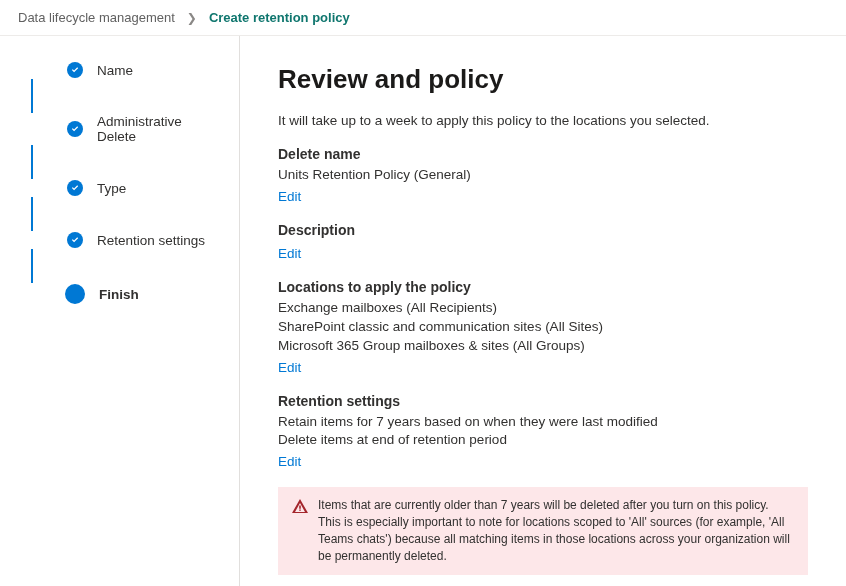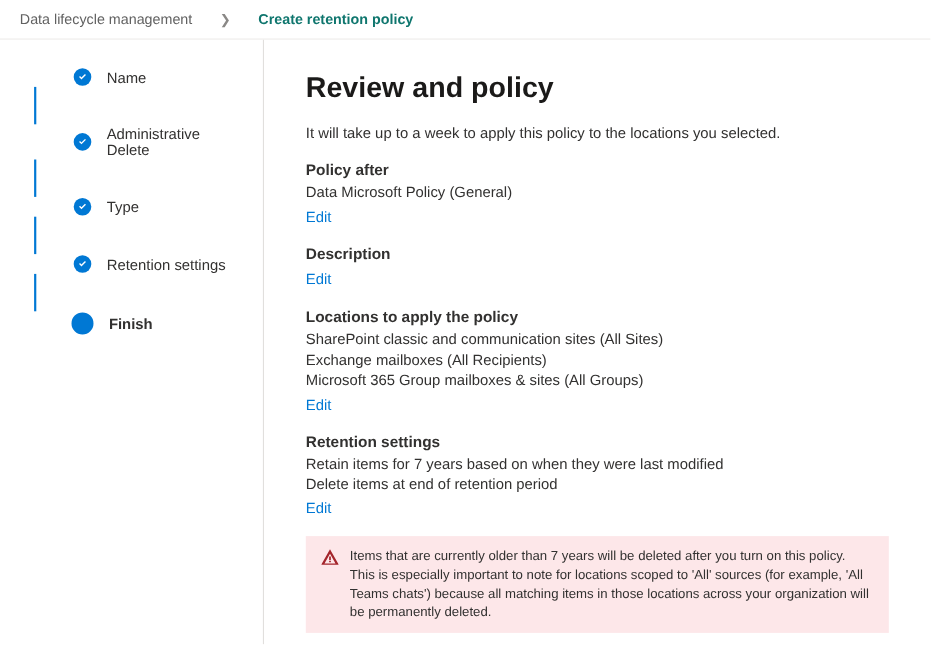--- a/index.html
+++ b/index.html
@@ -1,18 +1,18 @@
 <!DOCTYPE html>
 <html><head>
 <meta charset="utf-8">
 <style>
   * { box-sizing: border-box; }
   html, body { margin:0; padding:0; font-family: "Segoe UI", Arial, sans-serif; font-size:14px; color:#323130; background:#fff; }
   .app { width:846px; height:586px; display:flex; flex-direction:column; overflow:hidden; }
-  .breadcrumb { display:flex; align-items:center; gap:25px; padding:10px 18px; font-size:13px; border-bottom:1px solid #edebe9; }
+  .breadcrumb { display:flex; align-items:center; gap:12px; padding:10px 18px; font-size:13px; border-bottom:1px solid #edebe9; }
   .breadcrumb .parent { color:#616161; }
   .breadcrumb .sep { color:#8a8886; font-size:12px; }
   .breadcrumb .current { font-weight:700; color:#0f766e; }
   .body { flex:1; display:flex; overflow:hidden; }
   .sidebar { width:240px; border-right:1px solid #e1dfdd; padding:26px 16px 16px 24px; }
   .step { display:flex; align-items:center; margin-bottom:0; position:relative;padding-left:43px; }
   .step-wrap { position:relative; }
   .step-icon { width:16px; height:16px; border-radius:50%; display:flex; align-items:center; justify-content:center; flex:0 0 auto; position:relative; z-index:1; }
   .step-icon.done { background:#0078d4; }
   .step-icon.done svg { width:10px; height:10px; fill:#fff; }
@@ -91,34 +91,34 @@
         </div>
       </div>
     </div>
 
     <div class="content">
       <div class="content-inner">
         <h1>Review and policy</h1>
         <div class="subtext">It will take up to a week to apply this policy to the locations you selected.</div>
 
         <div class="section">
-          <div class="section-title">Policy after</div>
-          <div class="section-value">Data Microsoft Policy (General)</div>
+          <div class="section-title">Delete name</div>
+          <div class="section-value">Units Retention Policy (General)</div>
           <a class="edit-link">Edit</a>
         </div>
 
         <div class="section">
           <div class="section-title">Description</div>
           <a class="edit-link">Edit</a>
         </div>
 
         <div class="section">
           <div class="section-title">Locations to apply the policy</div>
+          <div class="section-value">Exchange mailboxes (All Recipients)</div>
           <div class="section-value">SharePoint classic and communication sites (All Sites)</div>
-          <div class="section-value">Exchange mailboxes (All Recipients)</div>
           <div class="section-value">Microsoft 365 Group mailboxes &amp; sites (All Groups)</div>
           <a class="edit-link">Edit</a>
         </div>
 
         <div class="section">
           <div class="section-title">Retention settings</div>
           <div class="section-value">Retain items for 7 years based on when they were last modified</div>
           <div class="section-value">Delete items at end of retention period</div>
           <a class="edit-link">Edit</a>
         </div>

